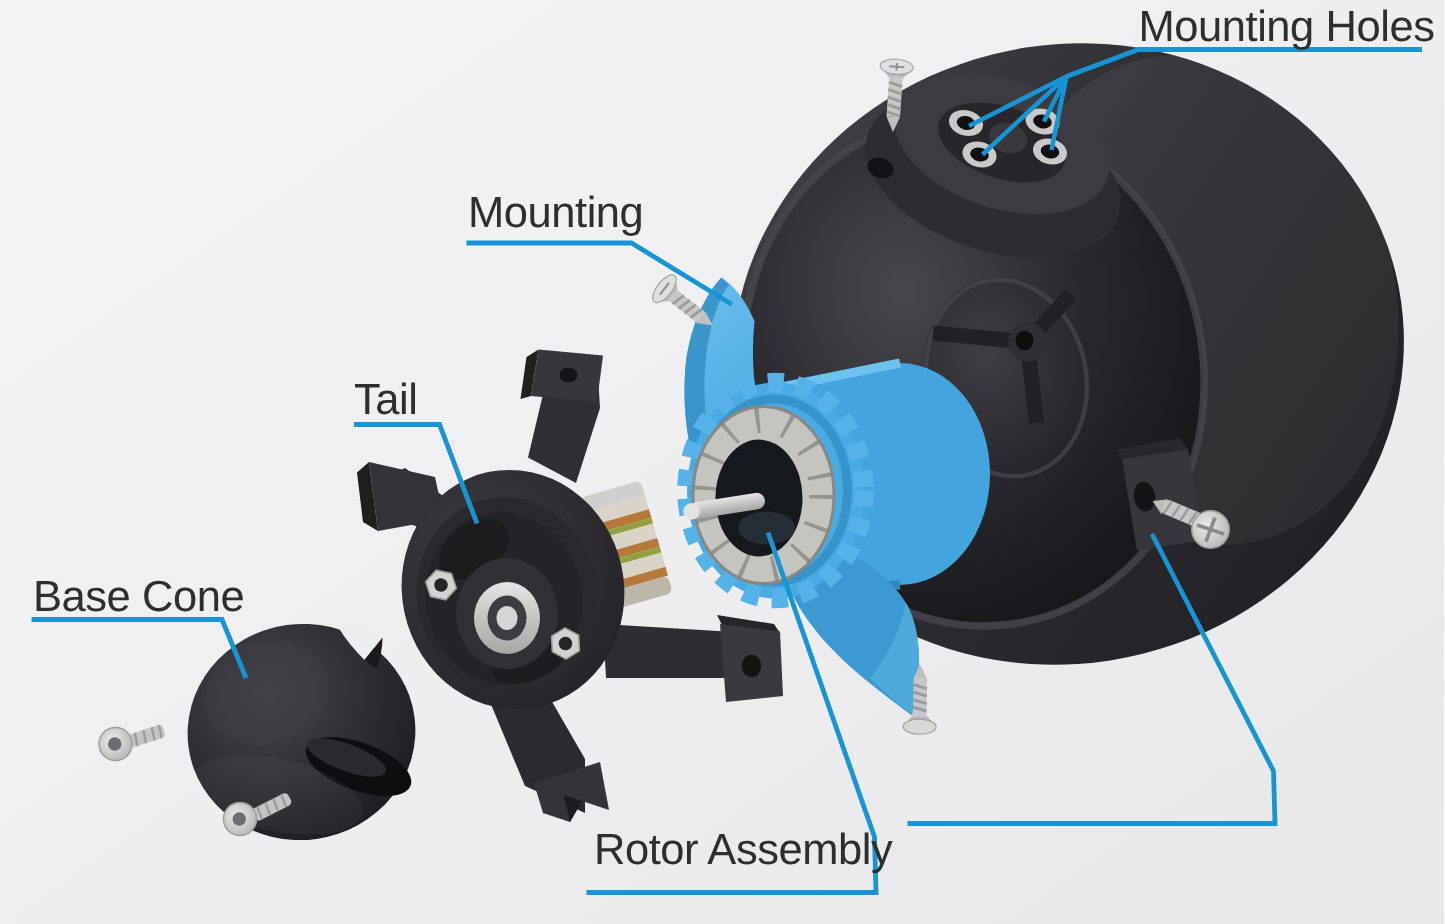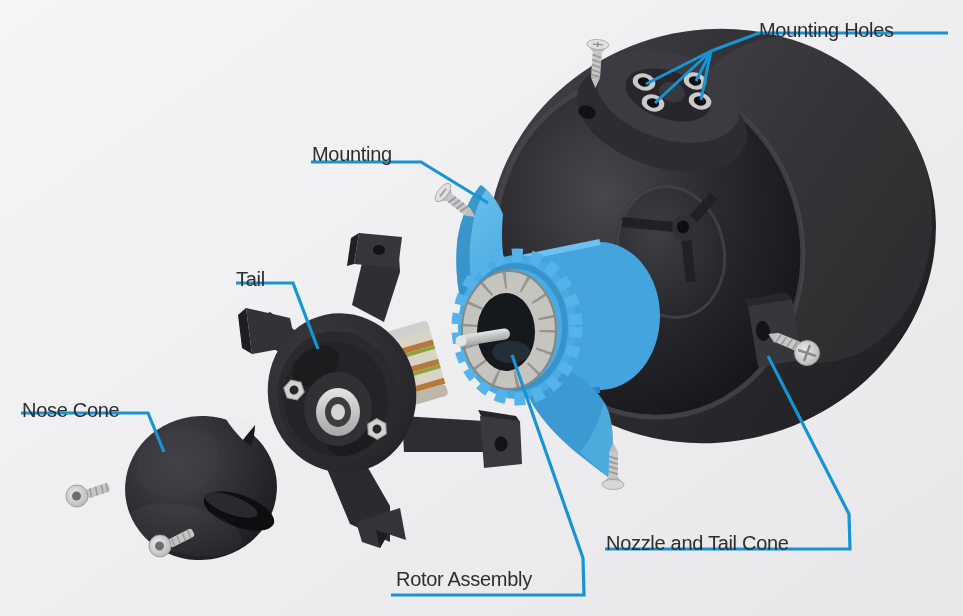--- a/index.html
+++ b/index.html
@@ -6,26 +6,25 @@
   .stage{
     position:relative;
     width:963px;height:616px;
     overflow:hidden;
     background:linear-gradient(145deg,#f5f5f7 0%,#efeff1 45%,#e7e7ea 100%);
     font-family:"Liberation Sans","DejaVu Sans",sans-serif;
   }
   .stage svg{position:absolute;left:0;top:0;}
   .label{
     position:absolute;
-    font-size:20px;
+    font-size:29px;
     letter-spacing:-0.3px;
     color:var(--label-text,#2e2e30);
     white-space:nowrap;
     line-height:1.1;
-    margin-top:16px;
   }
   .callout{
     stroke:var(--accent,#1794d3);
     stroke-width:3.2;
     fill:none;
     stroke-linecap:butt;
     stroke-linejoin:miter;
   }
   .callout-thin{
     stroke:var(--accent,#1794d3);
@@ -292,16 +291,15 @@
     <polyline class="callout" points="236,283 293,283 318,349"></polyline>
     <polyline class="callout" points="21,413 148,413 164,452"></polyline>
     <polyline class="callout" points="391,595 584,595 583,558 512,355"></polyline>
     <polyline class="callout" points="605,549 850,549 849,514 768,356"></polyline>
   </g>
 </svg>
 
   <div class="label" style="left:759px;top:3px">Mounting Holes</div>
   <div class="label" style="left:312px;top:127px">Mounting</div>
   <div class="label" style="left:236px;top:252px">Tail</div>
-  <div class="label" style="left:22px;top:383px">Nose Cone</div>
+  <div class="label" style="left:22px;top:383px">Base Cone</div>
   <div class="label" style="left:396px;top:552px">Rotor Assembly</div>
-  <div class="label" style="left:606px;top:516px">Nozzle and Tail Cone</div>
 </div>
 
 </body></html>

